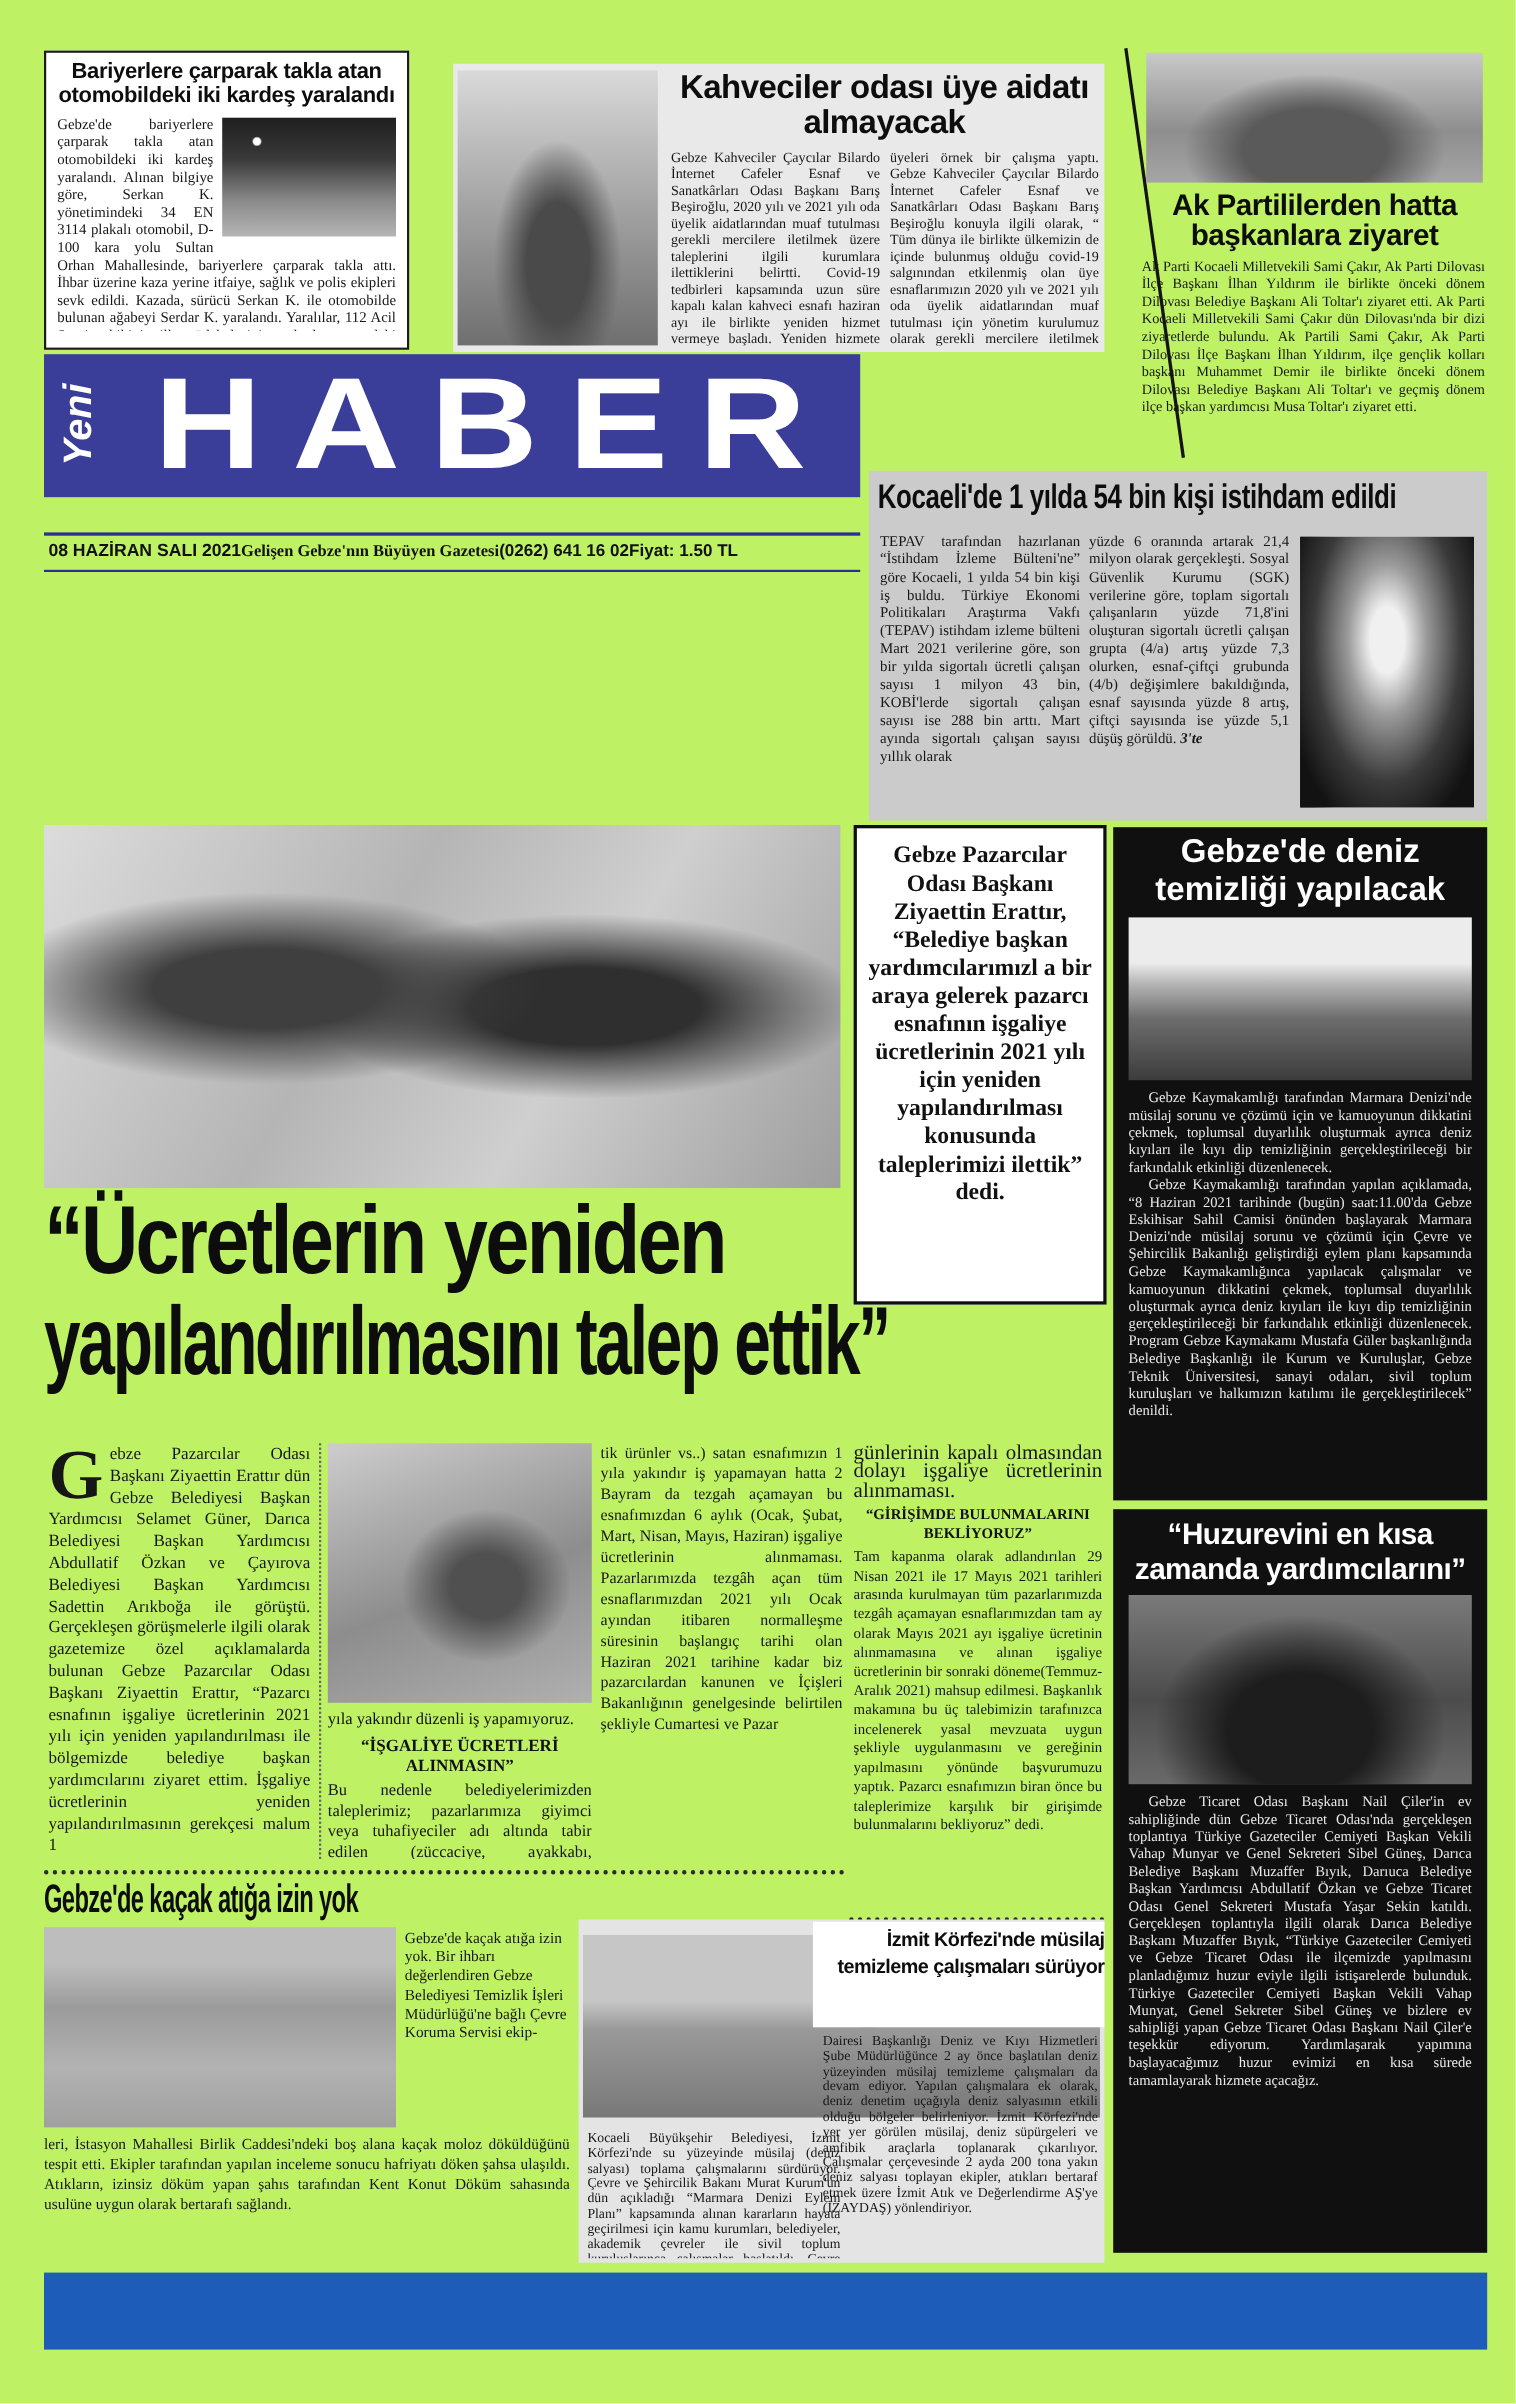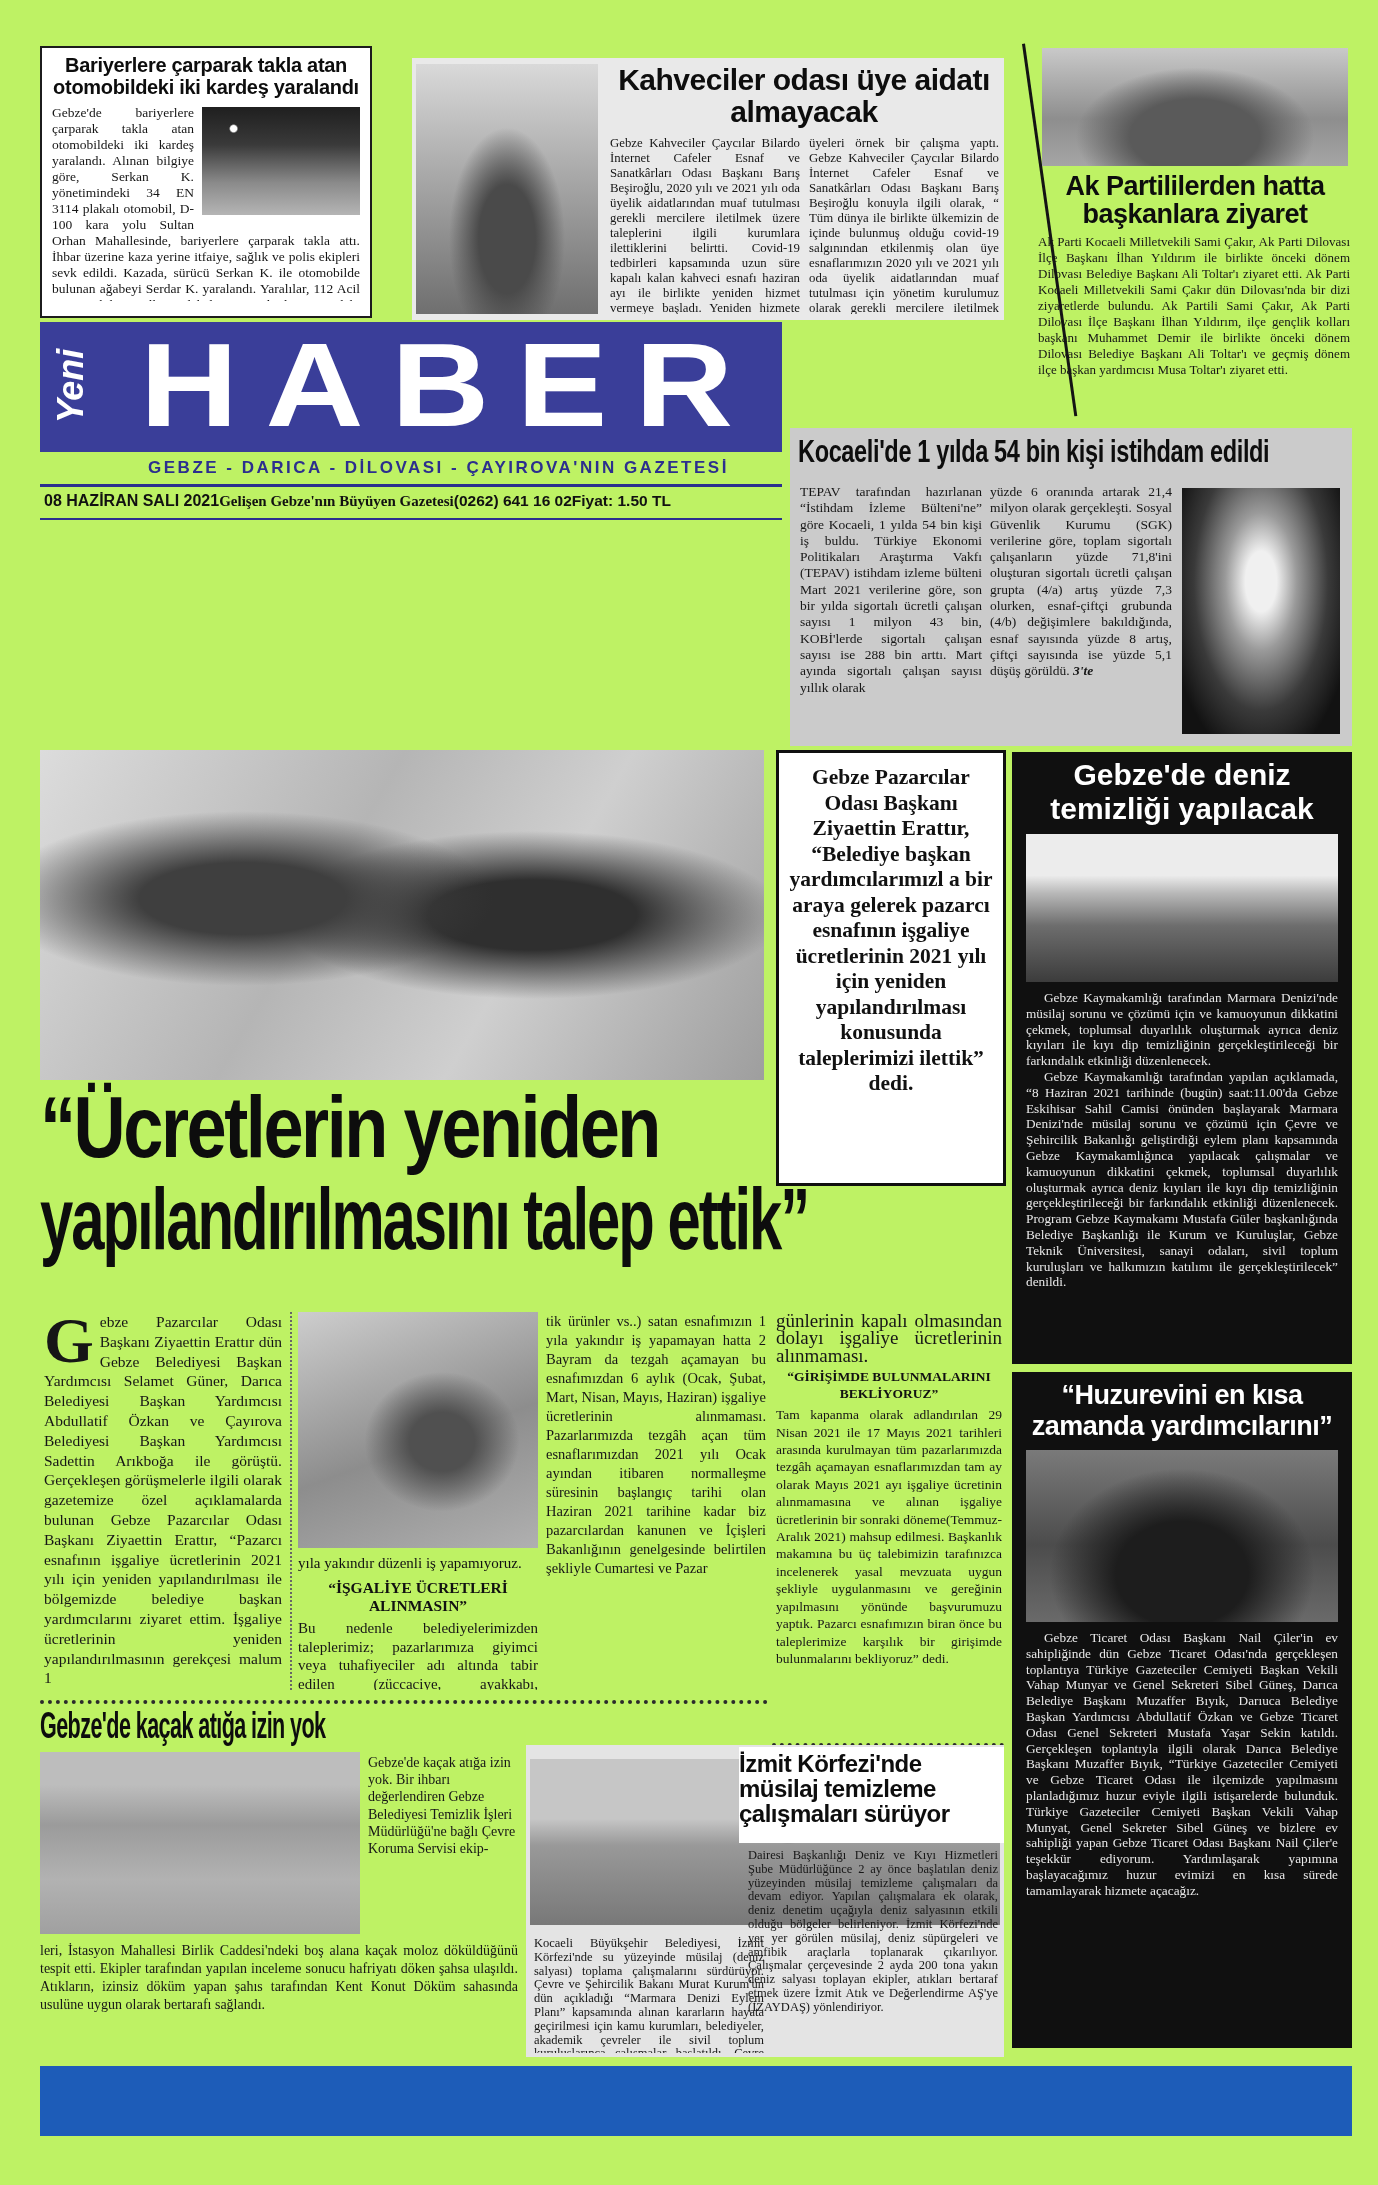--- a/index.html
+++ b/index.html
@@ -59,22 +59,20 @@
     <div class="abs hb" style="left:28px;top:128px;width:310px;font-size:27px;line-height:1.05;text-align:center;letter-spacing:-0.5px;">Ak Partililerden hatta başkanlara ziyaret</div>
     <p class="abs body-serif" style="left:26px;top:190px;width:312px;height:184px;margin:0;font-size:13px;line-height:16px;">Ak Parti Kocaeli Milletvekili Sami Çakır, Ak Parti Dilovası İlçe Başkanı İlhan Yıldırım ile birlikte önceki dönem Dilovası Belediye Başkanı Ali Toltar'ı ziyaret etti. Ak Parti Kocaeli Milletvekili Sami Çakır dün Dilovası'nda bir dizi ziyaretlerde bulundu. Ak Partili Sami Çakır, Ak Parti Dilovası İlçe Başkanı İlhan Yıldırım, ilçe gençlik kolları başkanı Muhammet Demir ile birlikte önceki dönem Dilovası Belediye Başkanı Ali Toltar'ı ve geçmiş dönem ilçe başkan yardımcısı Musa Toltar'ı ziyaret etti.</p>
   </div>
 
   <div class="abs" style="left:40px;top:322px;width:742px;height:130px;background:#3a3e99;">
     <div class="abs sans" style="left:-34px;top:42px;width:130px;height:44px;line-height:44px;text-align:center;color:#fff;
                 font-weight:bold;font-style:italic;font-size:36px;transform:rotate(-90deg);">Yeni</div>
     <div class="abs sans" style="left:100px;top:0px;color:#fff;font-weight:bold;font-size:118px;line-height:126px;
                 letter-spacing:24px;transform:scaleX(1.15);transform-origin:0 50%;white-space:nowrap;">HABER</div>
   </div>
-  <div class="abs sans" style="left:95px;top:458px;width:687px;text-align:center;color:#2c2f8e;font-weight:bold;
-              font-size:17px;letter-spacing:2.5px;">GEBZE - DARICA - DİLOVASI - ÇAYIROVA'NIN GAZETESİ</div>
   <div class="abs" style="left:40px;top:484px;width:742px;height:3px;background:#2c2f8e;"></div>
   <div class="abs" style="left:40px;top:490px;width:742px;height:26px;display:flex;justify-content:flex-start;align-items:baseline;padding:2px 4px;box-sizing:border-box;">
     <span class="sans" style="font-weight:bold;font-size:16px;">08 HAZİRAN SALI 2021</span>
     <span class="serif" style="font-weight:bold;font-size:15px;">Gelişen Gebze'nın Büyüyen Gazetesi</span>
     <span class="sans" style="font-weight:bold;font-size:15.5px;">(0262) 641 16 02</span>
     <span class="sans" style="font-weight:bold;font-size:15.5px;">Fiyat: 1.50 TL</span>
   </div>
   <div class="abs" style="left:40px;top:518px;width:742px;height:2px;background:#2c2f8e;"></div>
 
   <div class="abs" style="left:790px;top:428px;width:562px;height:318px;background:#cbcbcb;">
@@ -138,21 +136,21 @@
   <div class="abs dotted-h" style="left:40px;top:1700px;width:728px;"></div>
   <div class="abs dotted-h" style="left:772px;top:1743px;width:232px;"></div>
 
   <div class="hb condense abs" style="left:40px;top:1706px;font-size:36px;line-height:40px;transform:scaleX(0.6);letter-spacing:-1px;">Gebze'de kaçak atığa izin yok</div>
   <div class="abs ph rubble-photo" style="left:40px;top:1752px;width:320px;height:182px;"></div>
   <p class="abs body-serif" style="left:368px;top:1754px;width:148px;height:182px;margin:0;font-size:14px;line-height:17.2px;text-align:left;">Gebze'de kaçak atığa izin yok. Bir ihbarı değerlendiren Gebze Belediyesi Temizlik İşleri Müdürlüğü'ne bağlı Çevre Koruma Servisi ekip-</p>
   <p class="abs body-serif" style="left:40px;top:1942px;width:478px;height:112px;margin:0;font-size:14px;line-height:18px;">leri, İstasyon Mahallesi Birlik Caddesi'ndeki boş alana kaçak moloz döküldüğünü tespit etti.  Ekipler tarafından yapılan inceleme sonucu hafriyatı döken şahsa ulaşıldı. Atıkların, izinsiz döküm yapan şahıs tarafından Kent Konut Döküm sahasında usulüne uygun olarak bertarafı sağlandı.</p>
 
   <div class="abs" style="left:526px;top:1745px;width:478px;height:312px;background:#e4e4e4;">
     <div class="abs ph boat-photo" style="left:4px;top:14px;width:470px;height:166px;"></div>
-    <div class="abs hb" style="right:0;top:2px;width:265px;height:96px;background:#fff;text-align:left;
-                font-size:24px;line-height:25px;padding-top:4px;box-sizing:border-box;letter-spacing:-0.5px;">İzmit Körfezi'nde müsilaj temizleme çalışmaları sürüyor</div>
+    <div class="abs hb" style="right:0;top:2px;width:265px;height:96px;background:#fff;text-align:right;
+                font-size:18px;line-height:25px;padding-top:4px;box-sizing:border-box;letter-spacing:-0.5px;">İzmit Körfezi'nde müsilaj temizleme çalışmaları sürüyor</div>
     <p class="body-serif abs" style="left:8px;top:192px;width:230px;height:116px;margin:0;font-size:12.5px;line-height:13.8px;">Kocaeli Büyükşehir Belediyesi, İzmit Körfezi'nde su yüzeyinde müsilaj (deniz salyası) toplama çalışmalarını sürdürüyor. Çevre ve Şehircilik Bakanı Murat Kurum'un dün açıkladığı “Marmara Denizi Eylem Planı” kapsamında alınan kararların hayata geçirilmesi için kamu kurumları, belediyeler, akademik çevreler ile sivil toplum kuruluşlarınca çalışmalar başlatıldı. Çevre Koruma ve Kontrol</p>
     <p class="body-serif abs" style="left:222px;top:104px;width:250px;height:204px;margin:0;font-size:12.5px;line-height:13.8px;">Dairesi Başkanlığı Deniz ve Kıyı Hizmetleri Şube Müdürlüğünce 2 ay önce başlatılan deniz yüzeyinden müsilaj temizleme çalışmaları da devam ediyor. Yapılan çalışmalara ek olarak, deniz denetim uçağıyla deniz salyasının etkili olduğu bölgeler belirleniyor. İzmit Körfezi'nde yer yer görülen müsilaj, deniz süpürgeleri ve amfibik araçlarla toplanarak çıkarılıyor. Çalışmalar çerçevesinde 2 ayda 200 tona yakın deniz salyası toplayan ekipler, atıkları bertaraf etmek üzere İzmit Atık ve Değerlendirme AŞ'ye (İZAYDAŞ) yönlendiriyor.</p>
   </div>
 
   <div class="abs" style="left:40px;top:2066px;width:1312px;height:70px;background:#1d5cb8;"></div>
 
 </div>
 
 </body></html>

